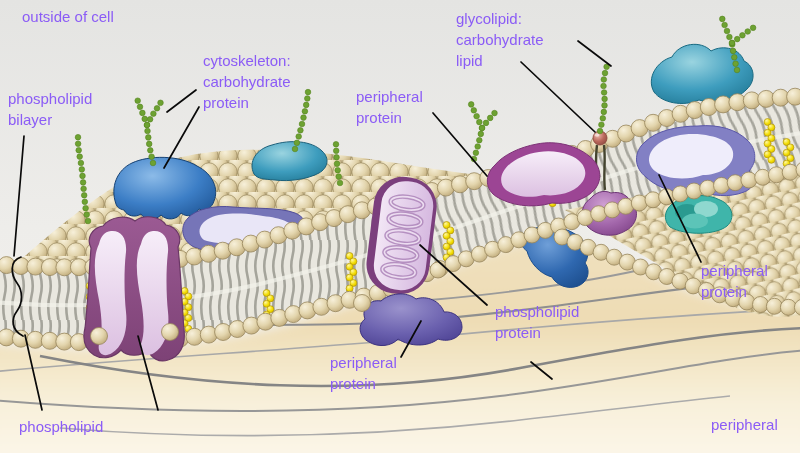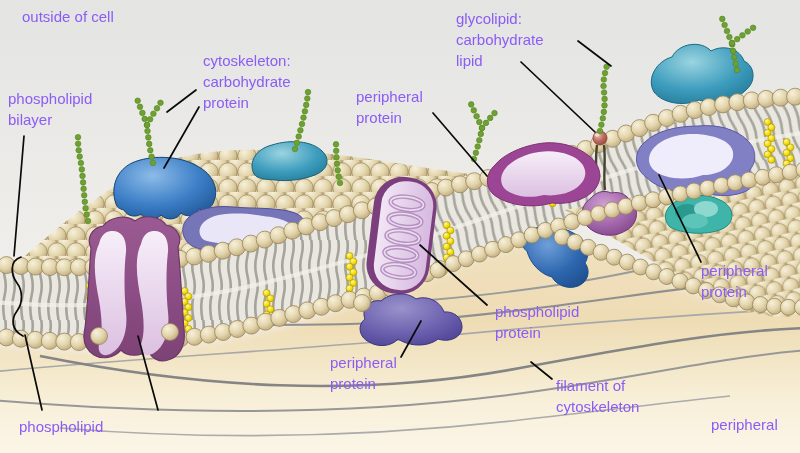--- a/index.html
+++ b/index.html
@@ -519,16 +519,14 @@
 <div class="lbl" style="left:456px;top:8px">glycolipid:
 carbohydrate
 lipid</div>
 <div class="lbl" style="left:701px;top:260px">peripheral
 protein</div>
 <div class="lbl" style="left:19px;top:416px">phospholipid</div>
 <div class="lbl" style="left:330px;top:352px">peripheral
 protein</div>
 <div class="lbl" style="left:495px;top:301px">phospholipid
 protein</div>
-<div class="lbl" style="left:556px;top:375px">filament of
-cytoskeleton</div>
 <div class="lbl" style="left:711px;top:414px">peripheral</div>
 </div>
 
 </body></html>

